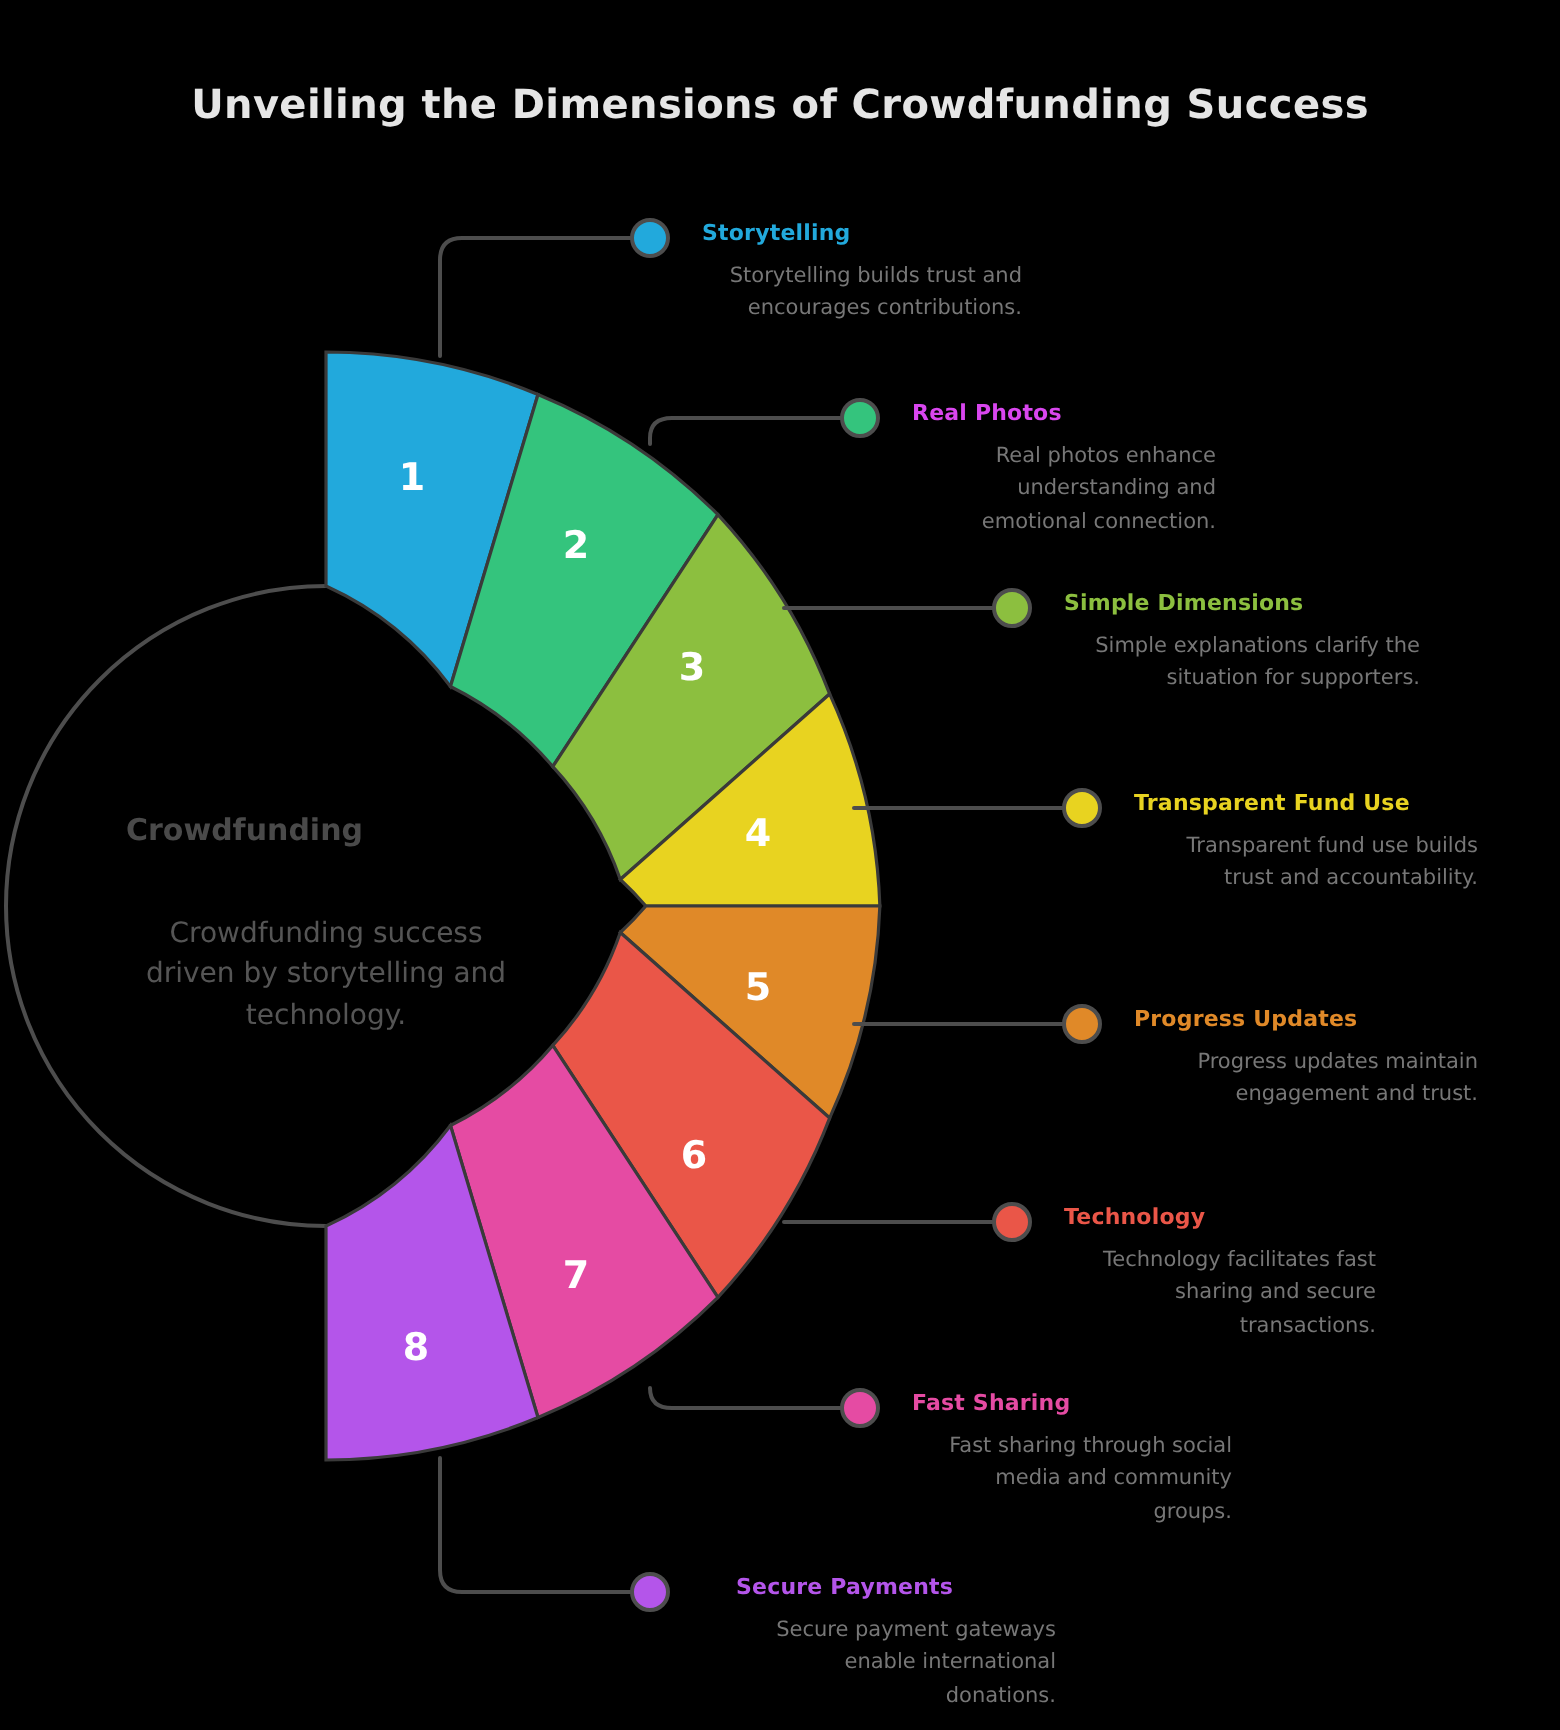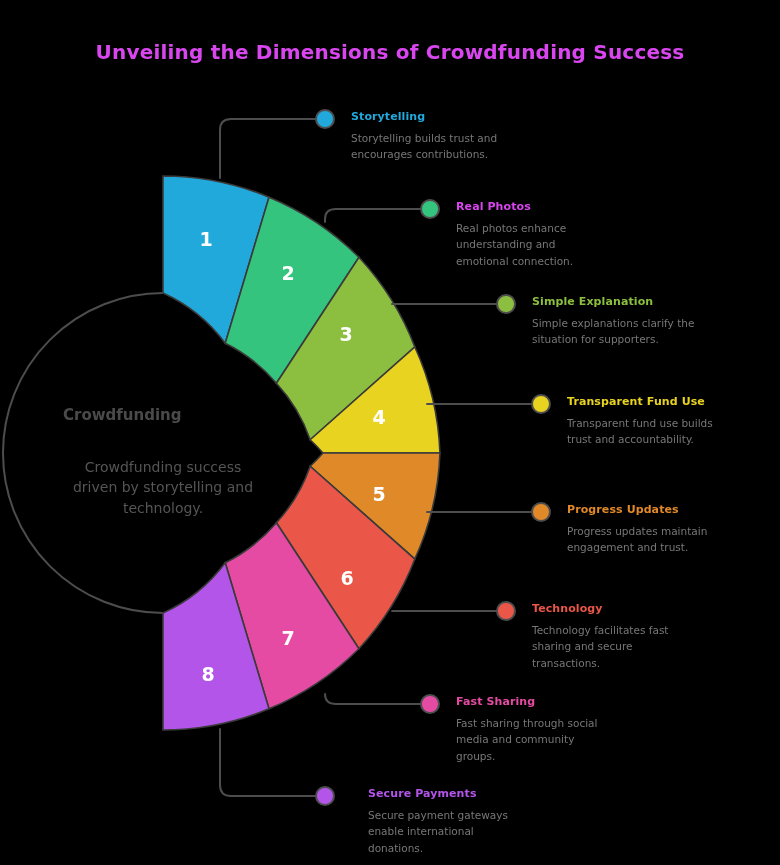--- a/index.html
+++ b/index.html
@@ -5,21 +5,21 @@
   html,body{margin:0;padding:0;background:#000;}
   body{
     width:780px;height:865px;position:relative;overflow:hidden;
     font-family:"DejaVu Sans", sans-serif;
   }
   #stage{position:absolute;left:0;top:0;width:780px;height:865px;}
 
   #title{
     position:absolute;left:0;top:40px;width:780px;
     text-align:center;
-    font-size:20px;font-weight:bold;color:#d946ef;
+    font-size:20px;font-weight:bold;color:#e5e5e5;
     letter-spacing:.2px;
     font-family:"DejaVu Sans", sans-serif;
   }
 
   svg#graphic{position:absolute;left:0;top:0;width:780px;height:865px;}
 
   .seg-num{
     fill:#ffffff;font-size:19px;font-weight:bold;
     font-family:"DejaVu Sans", sans-serif;
     text-anchor:middle;dominant-baseline:central;
@@ -38,20 +38,21 @@
 
   .item{position:absolute;}
   .item .lbl{
     font-size:11px;font-weight:bold;letter-spacing:.1px;
     white-space:nowrap;
     font-family:"DejaVu Sans", sans-serif;
   }
   .item .desc{
     font-size:10.5px;color:#777;line-height:1.55;margin-top:7px;
     font-family:"DejaVu Sans", sans-serif;
+    text-align:right;
   }
 </style>
 </head>
 <body>
 
 <div id="stage">
 
   <div id="title">Unveiling the Dimensions of Crowdfunding Success</div>
 
   <svg id="graphic" viewBox="0 0 780 865">
@@ -112,21 +113,21 @@
     <div class="lbl" style="color:#22a9dc">Storytelling</div>
     <div class="desc" style="width:160px">Storytelling builds trust and encourages contributions.</div>
   </div>
 
   <div class="item" style="left:456px;top:200px;width:190px;">
     <div class="lbl" style="color:#d946ef">Real Photos</div>
     <div class="desc" style="width:152px">Real photos enhance understanding and emotional connection.</div>
   </div>
 
   <div class="item" style="left:532px;top:295px;width:200px;">
-    <div class="lbl" style="color:#8cbf3f">Simple Explanation</div>
+    <div class="lbl" style="color:#8cbf3f">Simple Dimensions</div>
     <div class="desc" style="width:178px">Simple explanations clarify the situation for supporters.</div>
   </div>
 
   <div class="item" style="left:567px;top:395px;width:210px;">
     <div class="lbl" style="color:#e8d320">Transparent Fund Use</div>
     <div class="desc" style="width:172px">Transparent fund use builds trust and accountability.</div>
   </div>
 
   <div class="item" style="left:567px;top:503px;width:200px;">
     <div class="lbl" style="color:#e08928">Progress Updates</div>

